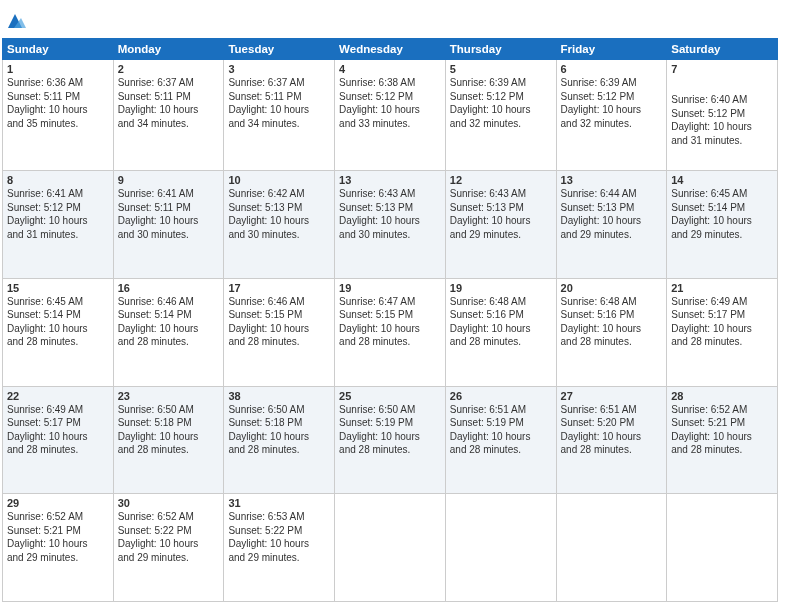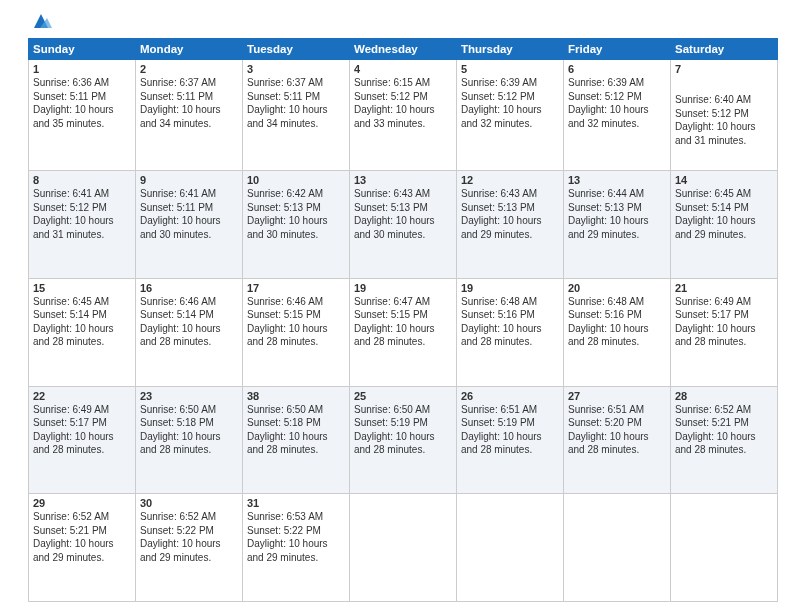--- a/index.html
+++ b/index.html
@@ -6,21 +6,21 @@
     body {
       font-family: Arial, sans-serif;
       background: #fff;
       width: 792px;
       height: 612px;
       overflow: hidden;
     }
     .page {
       width: 792px;
       height: 612px;
-      padding: 12px 14px 10px 28px;
+      padding: 12px 14px 10px 2px;
       display: flex;
       flex-direction: column;
     }
     .header {
       display: flex;
       justify-content: space-between;
       align-items: flex-start;
       margin-bottom: 8px;
     }
     .logo {
@@ -147,21 +147,21 @@
           </td>
           <td>
             <span class="day-num">3</span>
             <div class="day-info" style="white-space: pre-line;">Sunrise: 6:37 AM
 Sunset: 5:11 PM
 Daylight: 10 hours
 and 34 minutes.</div>
           </td>
           <td>
             <span class="day-num">4</span>
-            <div class="day-info" style="white-space: pre-line;">Sunrise: 6:15 AM
+            <div class="day-info" style="white-space: pre-line;">Sunrise: 6:38 AM
 Sunset: 5:12 PM
 Daylight: 10 hours
 and 33 minutes.</div>
           </td>
           <td>
             <span class="day-num">5</span>
             <div class="day-info" style="white-space: pre-line;">Sunrise: 6:39 AM
 Sunset: 5:12 PM
 Daylight: 10 hours
 and 32 minutes.</div>

